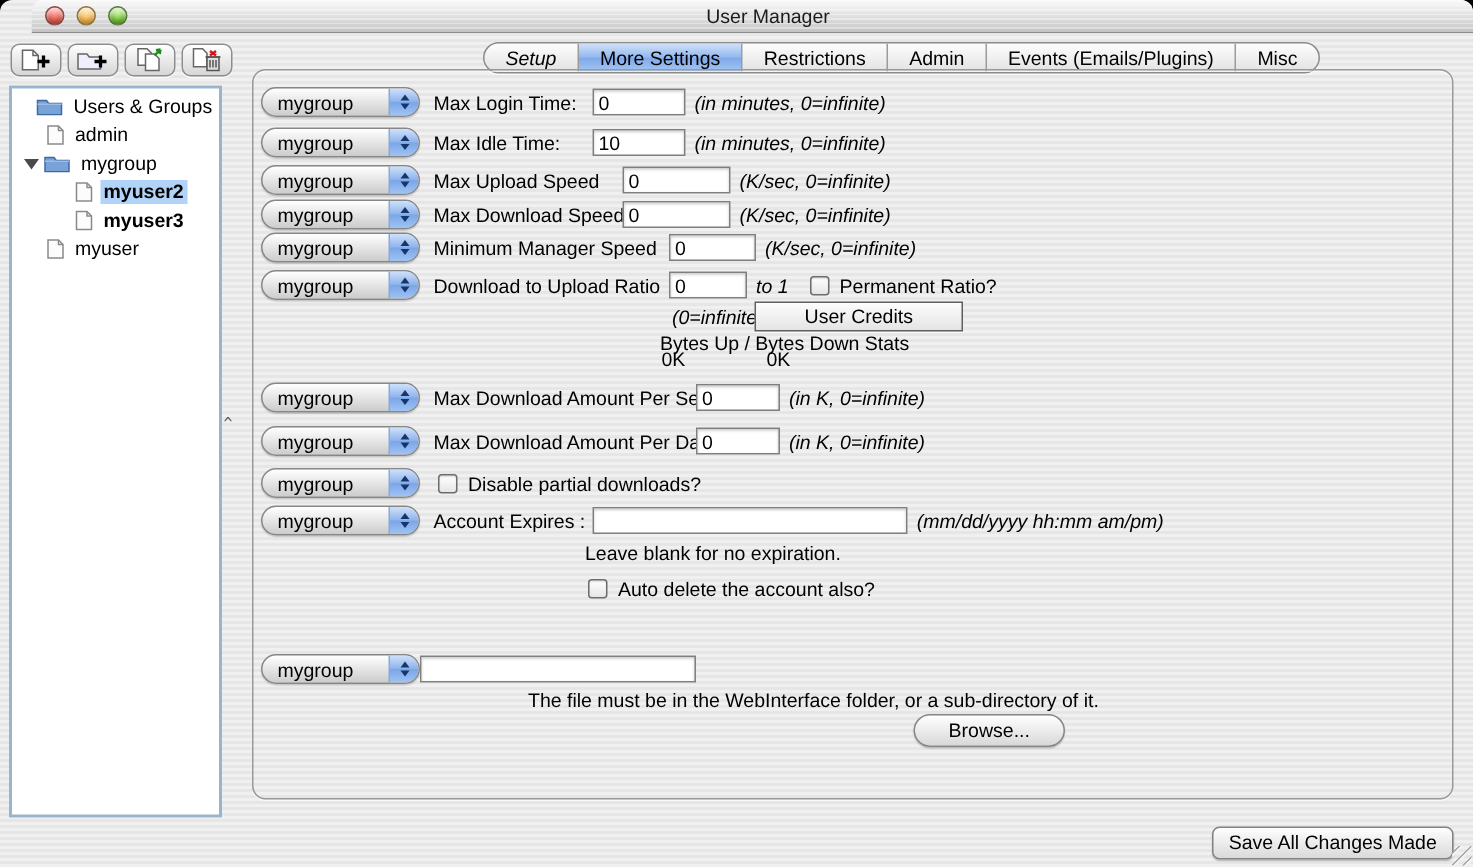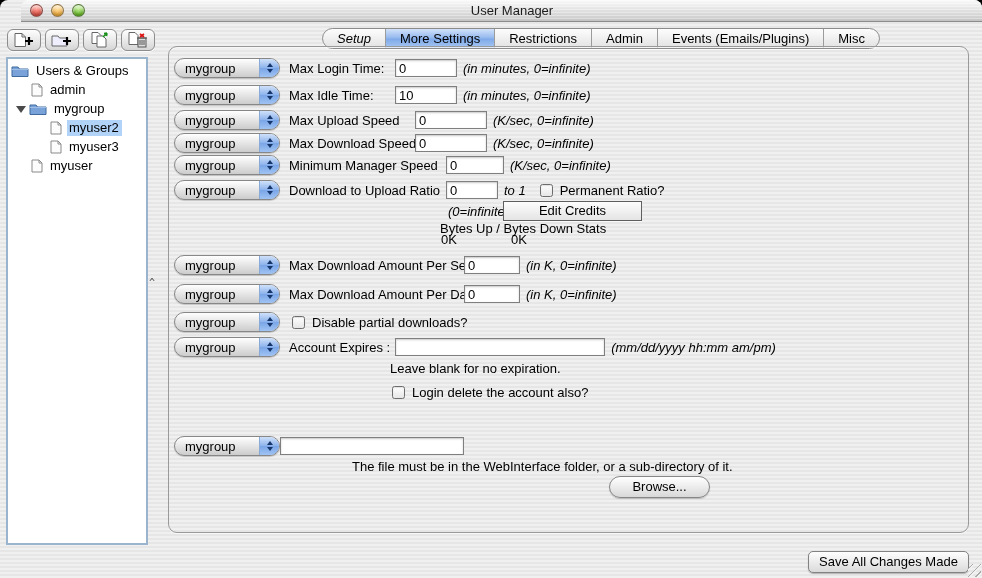--- a/index.html
+++ b/index.html
@@ -36,21 +36,21 @@
     border-left:1px solid #9b9b9b; cursor:default; white-space:nowrap; }
   .tab:first-child { border-left:none;font-style:italic; }
   .tab.selected { background:linear-gradient(180deg,#d2e2f9 0%,#93b8ee 48%,#7fa9e8 52%,#a6c7f4 100%); }
 
   
   .sidebar { position:absolute; left:6px; top:57px; width:142px; height:488px;
     background:#fff; border:2px solid #9ab4cd; padding-top:2px; overflow:hidden; }
   .trow { height:19px; display:flex; align-items:center; font-size:13px; color:#000; cursor:default; }
   .trow .tlabel { margin-left:5px; padding:0 3px 1px 2px; white-space:nowrap; }
   .trow.selected .tlabel { background:#b1d3f8; }
-  .ind0 { padding-left:3px; } .ind1 { padding-left:23px; } .ind2 { padding-left:42px; }
+  .ind0 { padding-left:16px; } .ind1 { padding-left:23px; } .ind2 { padding-left:42px;font-weight:bold; }
   .disc { width:0; height:0; border-left:5px solid transparent; border-right:5px solid transparent;
     border-top:7px solid #4a4a4a; margin:2px 3px 0 -15px; }
 
   .scroll-caret { position:absolute; left:149px; top:277px; font-size:10px; color:#555;
     font-family:"DejaVu Sans Mono",monospace; cursor:default; }
 
   
   .panel { position:absolute; left:168px; top:46px; width:801px; height:487px;
     border:1px solid #999; border-radius:9px;
     box-shadow: inset 0 1px 0 rgba(255,255,255,.65), 0 1px 0 rgba(255,255,255,.6); }
@@ -286,21 +286,21 @@
         </span>
     </div>
     <span class="flabel w150">Download to Upload Ratio</span>
     <input class="tin" style="width: 52px;" value="0">
     <span class="fnote">to 1</span>
     <span class="cb" style="margin-left:14px;"></span>
     <span class="cblabel">Permanent Ratio?</span>
   </div>
 
   <div class="static" style="left:448px; top:204px;font-style:italic;">(0=infinite)</div>
-  <div class="btn-plain">Edit Credits</div>
+  <div class="btn-plain">User Credits</div>
 
   <div class="static" style="left:440px; top:221px;">Bytes Up / Bytes Down Stats</div>
   <div class="static" style="left:441px; top:232px;">0K</div>
   <div class="static" style="left:511px; top:232px;">0K</div>
 
   <div class="frow" style="top:255px;">
     <div class="popup">
       <span class="plabel">mygroup</span>
       <span class="pcap">
           <span class="arr-up"></span>
@@ -346,21 +346,21 @@
         </span>
     </div>
     <span class="flabel">Account Expires :</span>
     <input class="tin" style="width: 210px;" value="">
     <span class="fnote">(mm/dd/yyyy hh:mm am/pm)</span>
   </div>
   <div class="static" style="left:390px; top:361px;">Leave blank for no expiration.</div>
 
   <div class="frow" style="left:392px; top:385px;">
     <span class="cb"></span>
-    <span class="cblabel">Login delete the account also?</span>
+    <span class="cblabel">Auto delete the account also?</span>
   </div>
 
   <div class="frow" style="top:436px;">
     <div class="popup">
       <span class="plabel">mygroup</span>
       <span class="pcap">
           <span class="arr-up"></span>
           <span class="arr-dn"></span>
         </span>
     </div>

